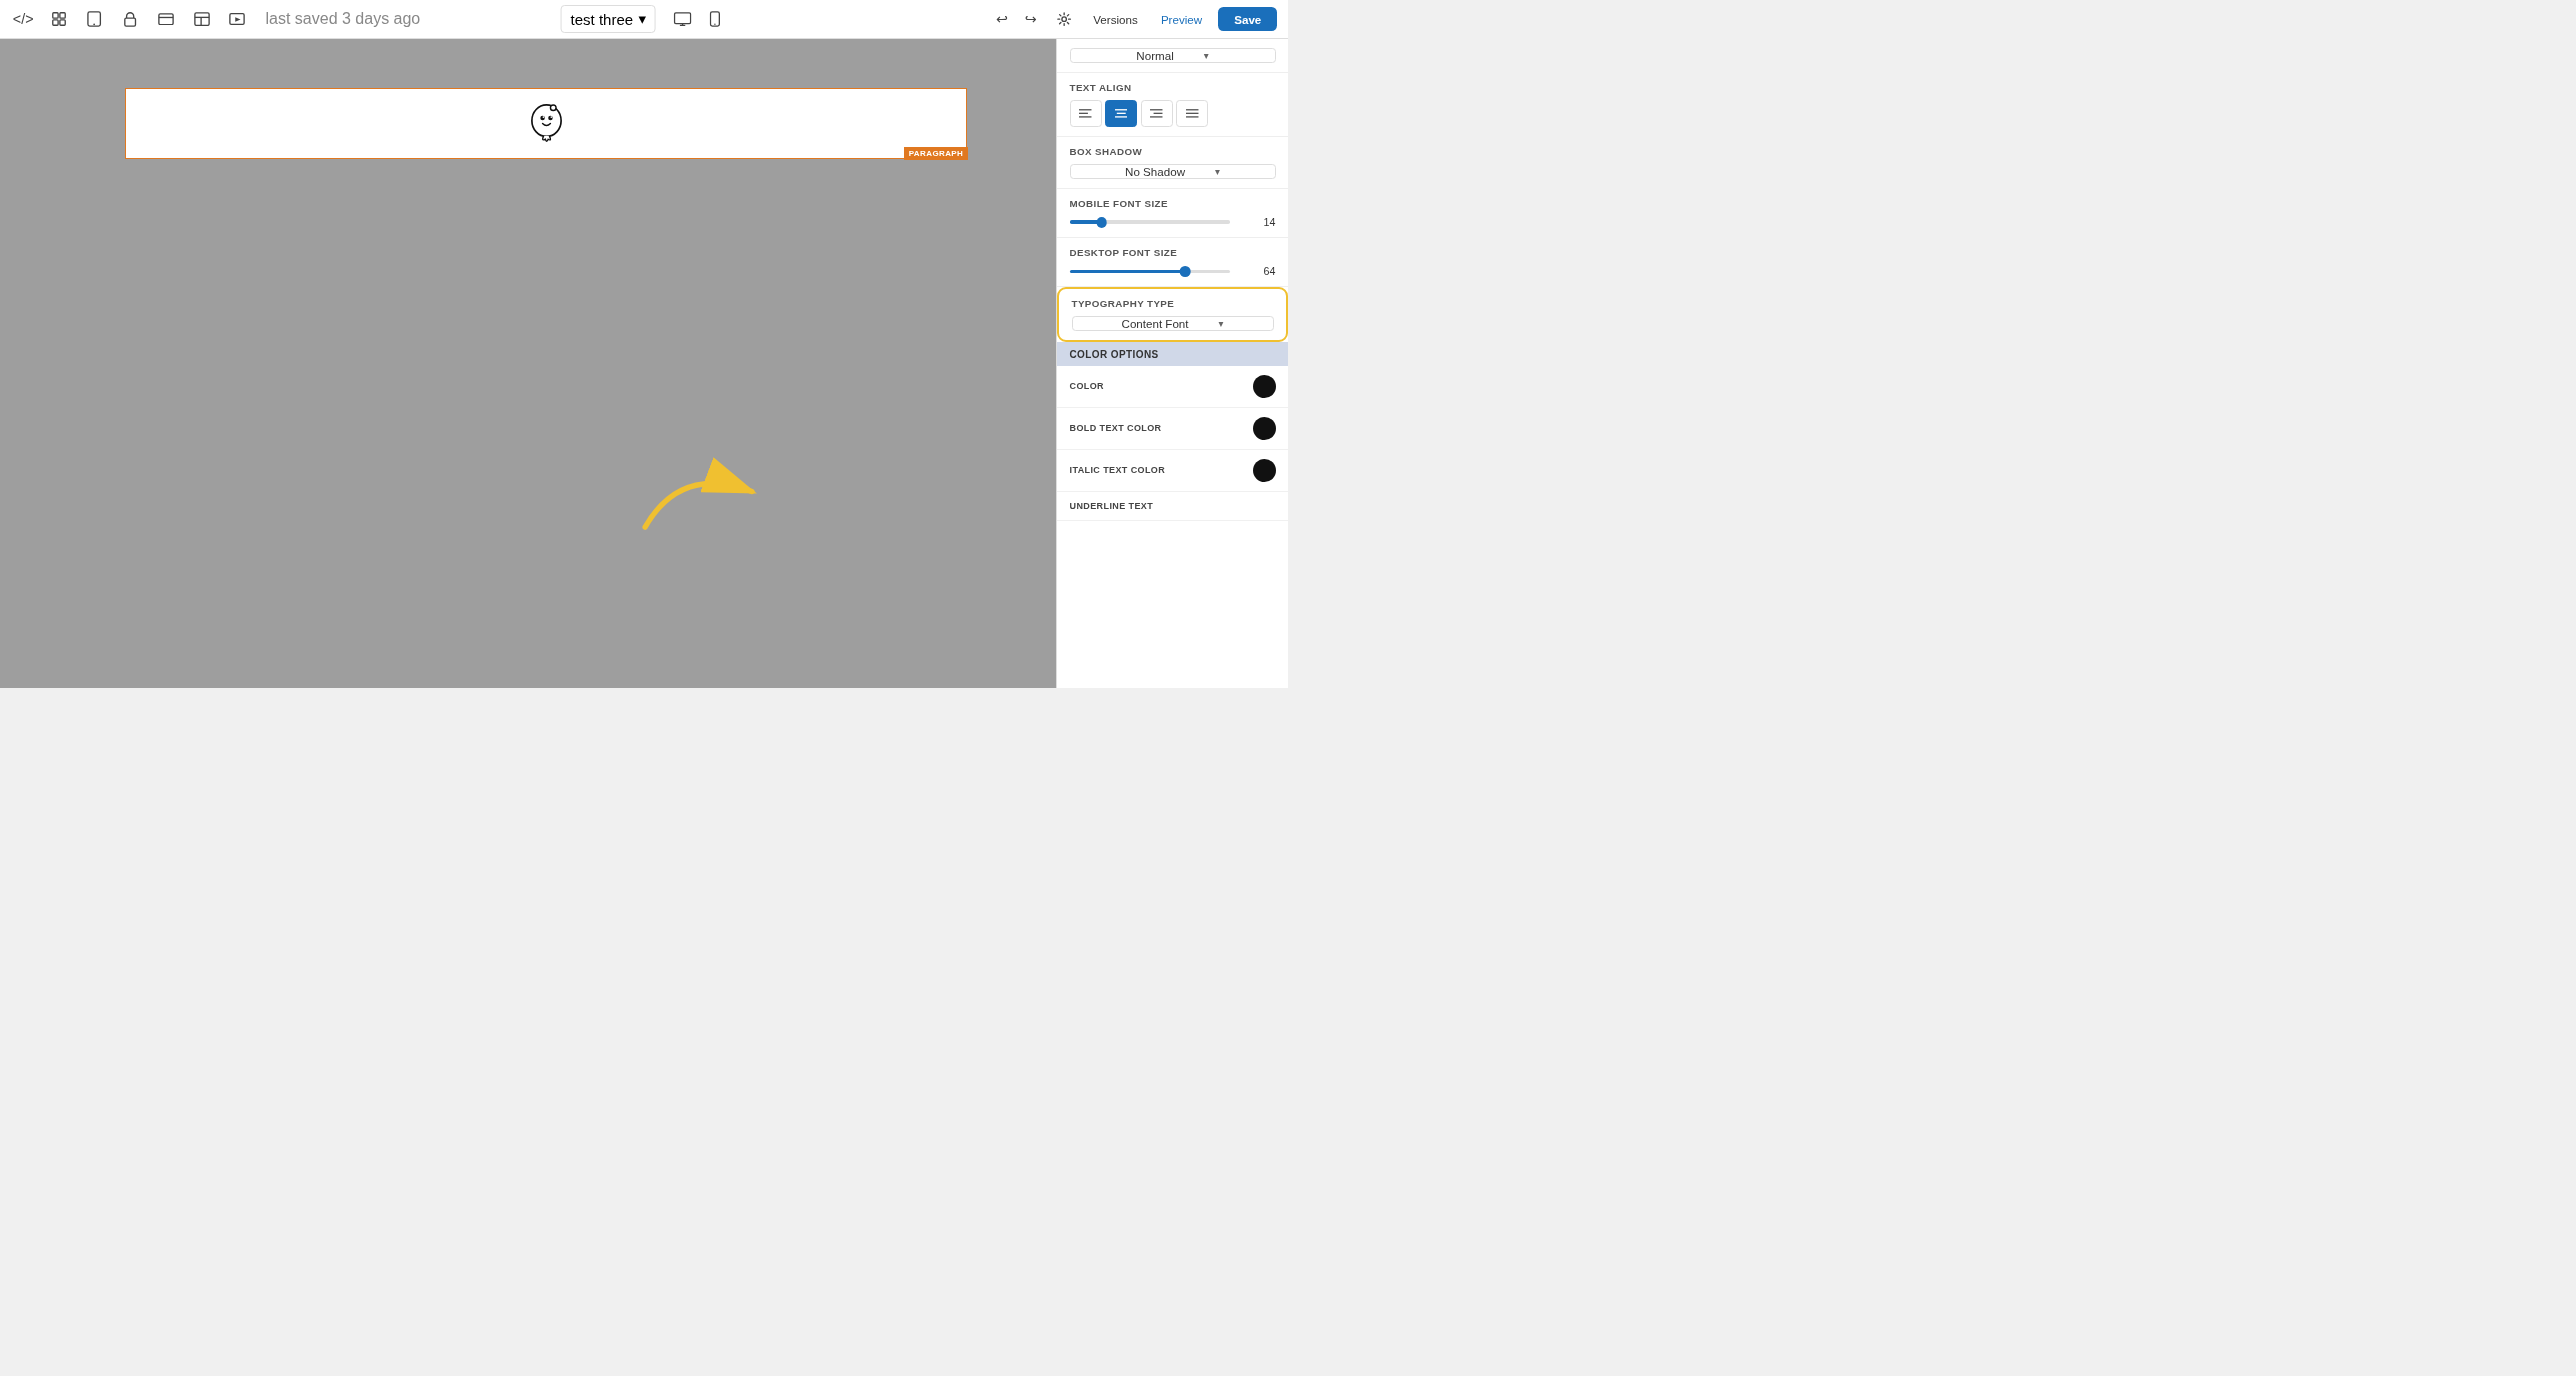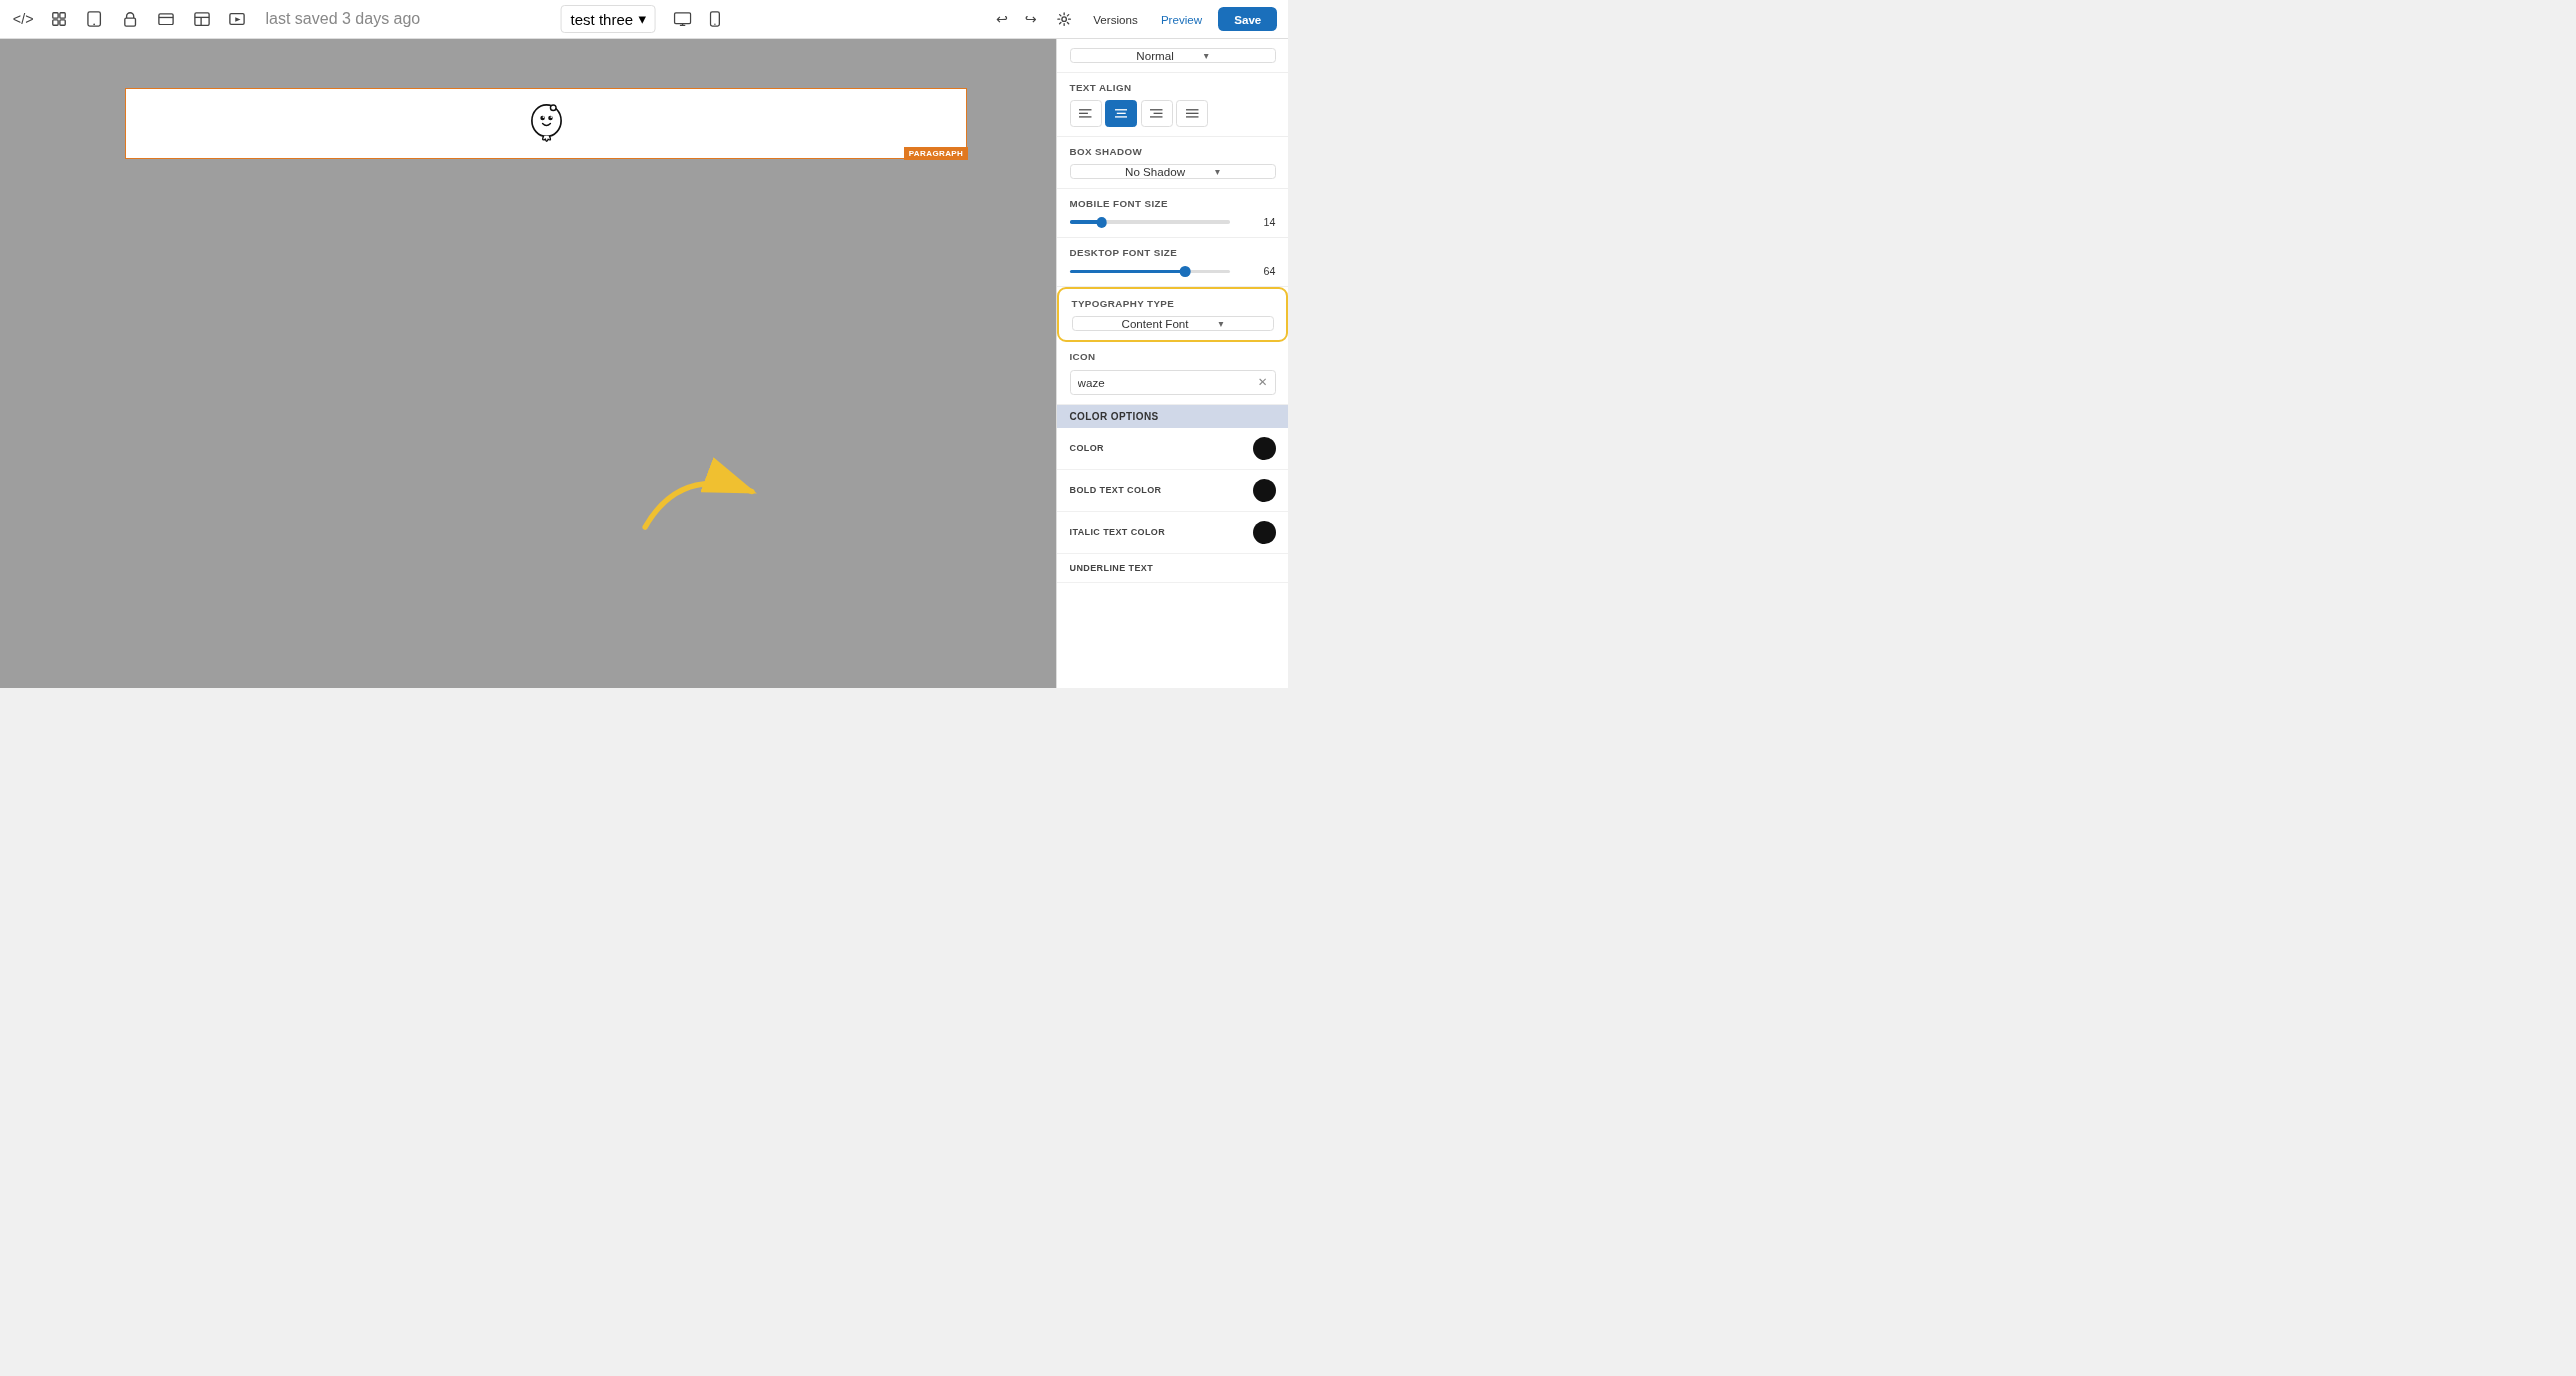--- a/index.html
+++ b/index.html
@@ -490,27 +490,20 @@
     </div>
 
     <div class="typography-section">
       <div class="panel-label">Typography Type</div>
       <div class="panel-dropdown">
         <span>Content Font</span>
         <span class="chevron">▾</span>
       </div>
     </div>
 
-    <div class="panel-section">
-      <div class="panel-label">Icon</div>
-      <div class="icon-field">
-        <input type="text" value="waze" style="width: 100%; border: none; outline: none; font-size: 11.6px;">
-        <span class="clear-btn">✕</span>
-      </div>
-    </div>
 
     <div class="color-options-header">Color Options</div>
 
     <div class="color-row">
       <span class="color-row-label">COLOR</span>
       <div class="color-swatch"></div>
     </div>
 
     <div class="color-row">
       <span class="color-row-label">BOLD TEXT COLOR</span>

